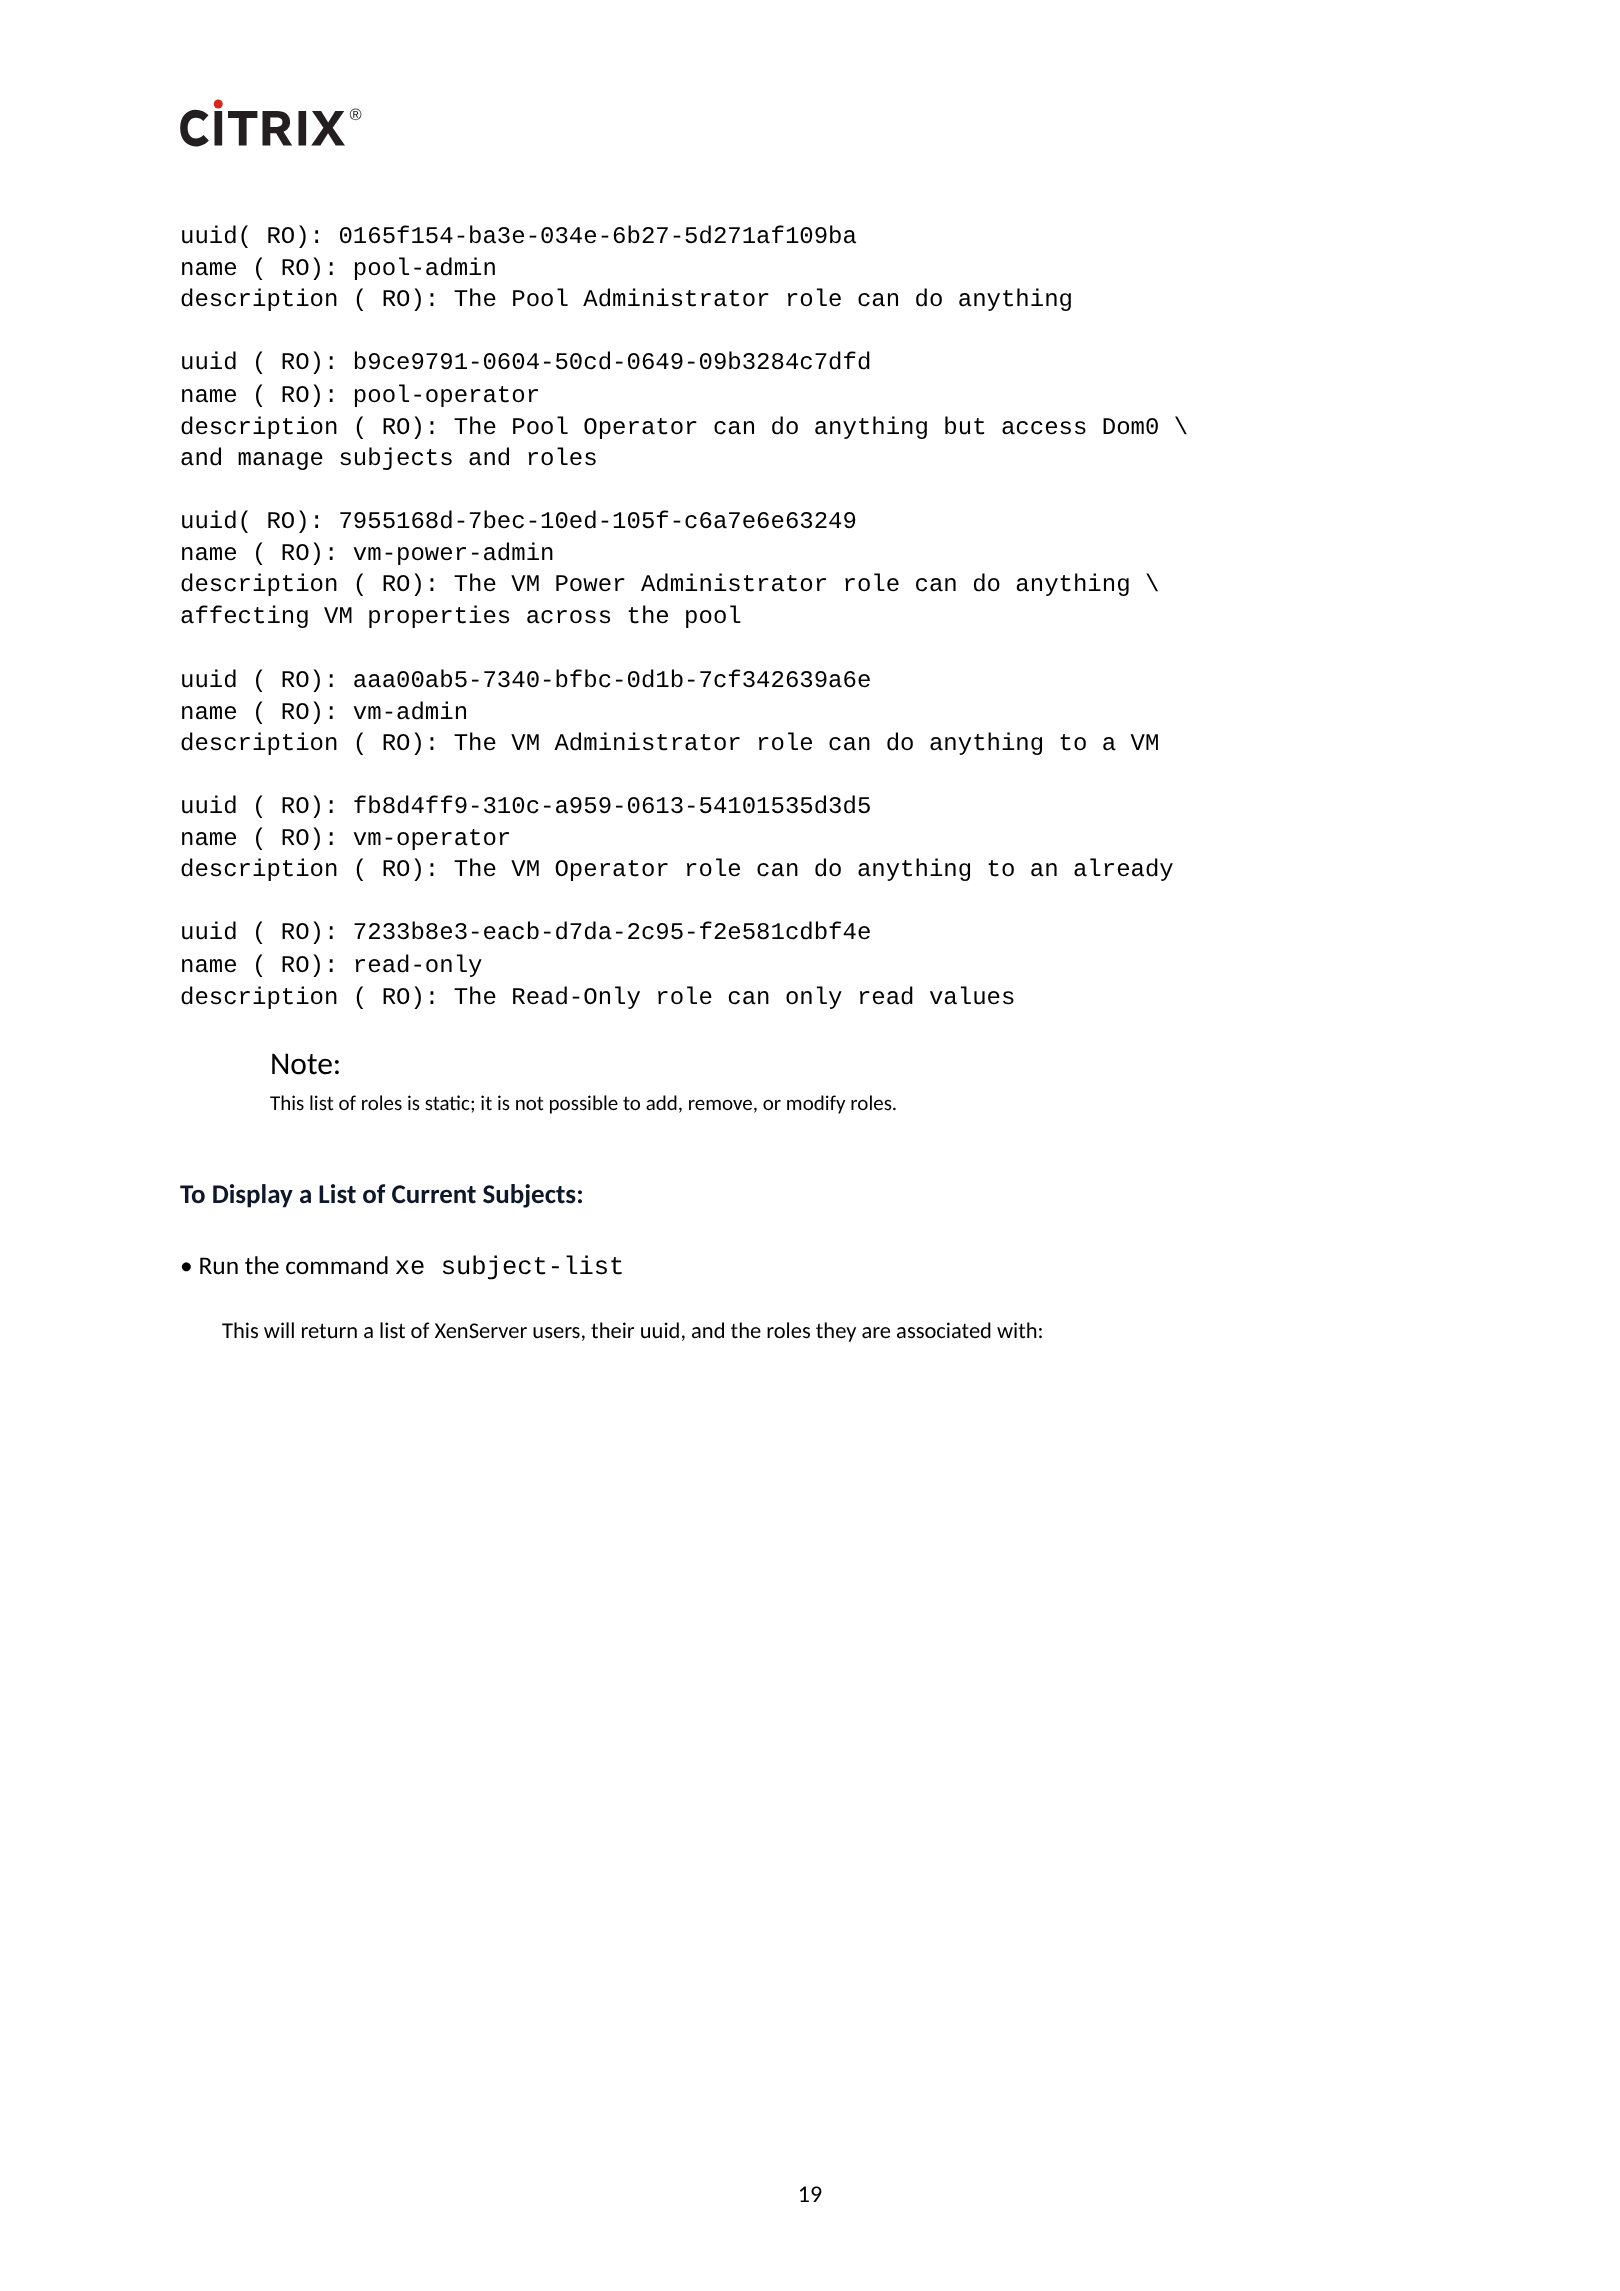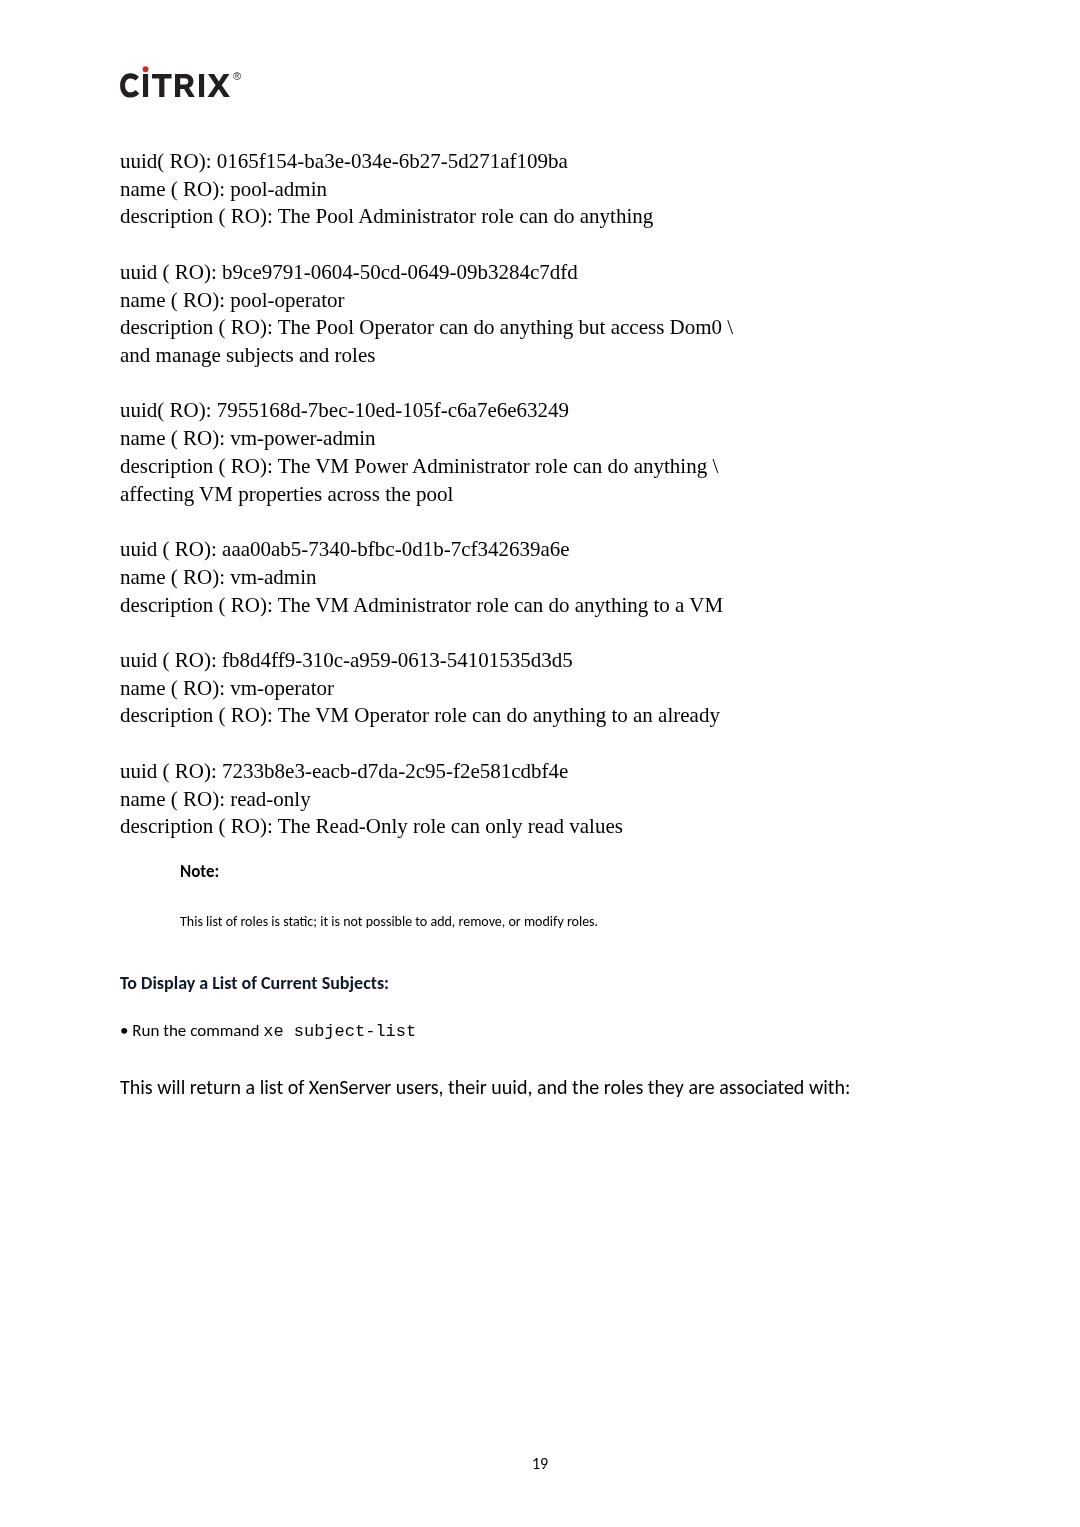--- a/index.html
+++ b/index.html
@@ -1,28 +1,28 @@
 <!DOCTYPE html>
 <html><head>
 <meta charset="utf-8">
 <style>
   * { margin: 0; padding: 0; box-sizing: border-box; }
   html, body { width: 1080px; height: 1527px; background: #fff; }
   body { font-family: Calibri, "Segoe UI", Arial, sans-serif; color: #000; position: relative; }
   .page { padding: 66px 120px 0 120px; }
   .logo { margin-bottom: 22px; }
   .logo svg { display: block; }
-  .code-block { font-family: Liberation Serif, serif; font-size: 21px; line-height: 1.32; color: #000; white-space: pre; margin-bottom: 20px; margin-top: 48px; }
+  .code-block { font-family: Liberation Mono, monospace; font-size: 16px; line-height: 1.32; color: #000; white-space: pre; margin-bottom: 20px; margin-top: 48px; }
   .note-block { margin: 12px 0 4px 60px; }
-  .note-label { font-weight: 700; font-size: 17px; margin-bottom: 30px; }
+  .note-label { font-weight: 400; font-size: 21px; margin-bottom: 4px; }
   .note-text { font-size: 14px; line-height: 1.4; }
   .section-heading { color: #0f172a; font-weight: 700; font-size: 18px; margin: 40px 0 24px 0; }
-  .bullet-line { font-size: 17px; line-height: 1.5; margin-bottom: 28px; }
+  .bullet-line { font-size: 17px; line-height: 1.5; margin-bottom: 18px; }
   .mono { font-family: "Courier New", Courier, monospace; }
-  .body-text { font-size: 20px; line-height: 1.5; }
+  .body-text { font-size: 15px; line-height: 1.5; margin-left: 28px; }
   .page-num { position: absolute; left: 0; right: 0; bottom: 54px; text-align: center; font-size: 16px; color: #000; }
 </style>
 </head>
 <body>
 
 <div class="page">
 
   <div class="logo">
     <svg width="130" height="34" viewBox="0 0 130 34" xmlns="http://www.w3.org/2000/svg">
 

